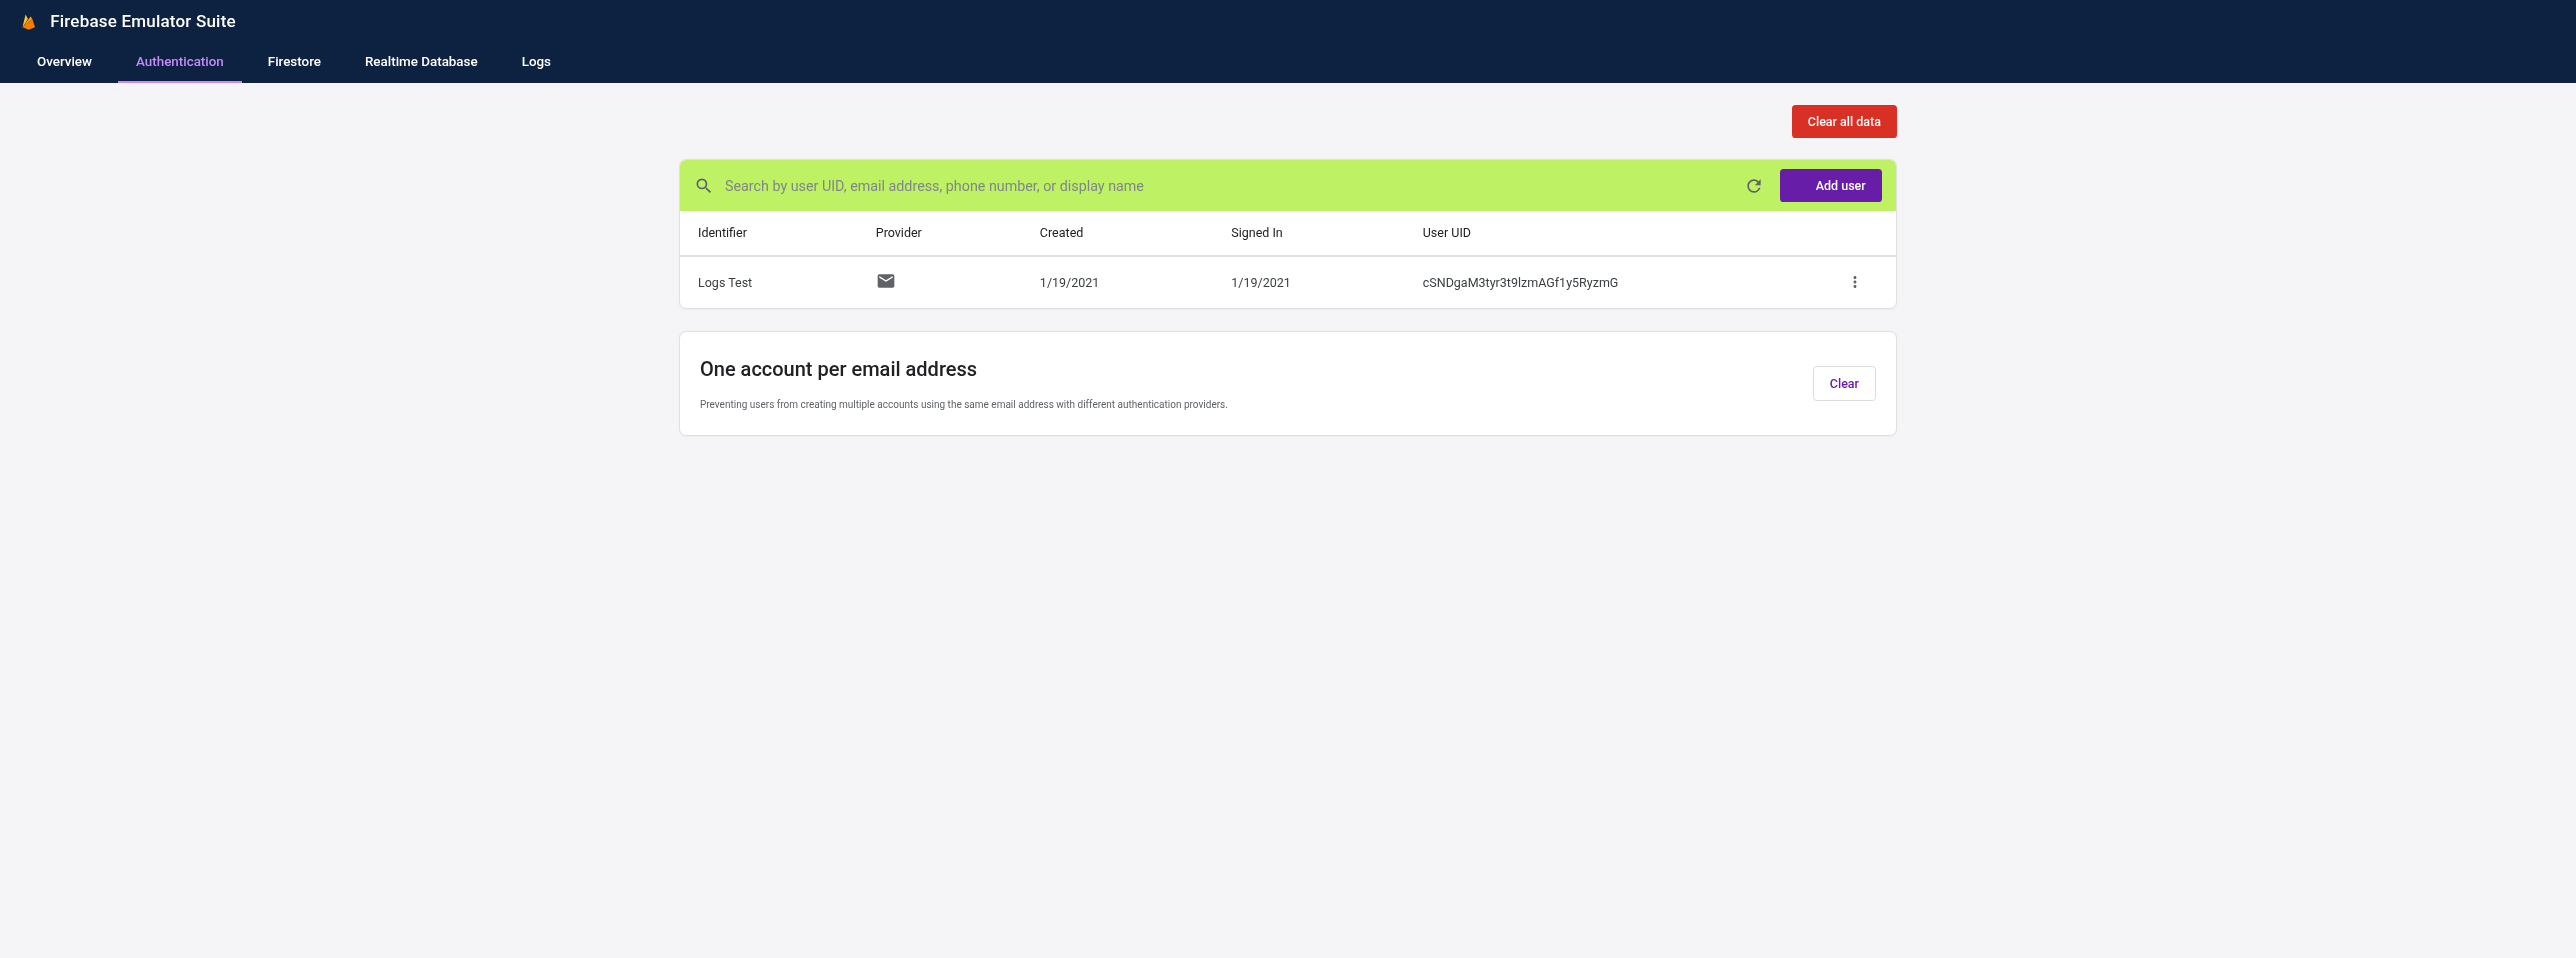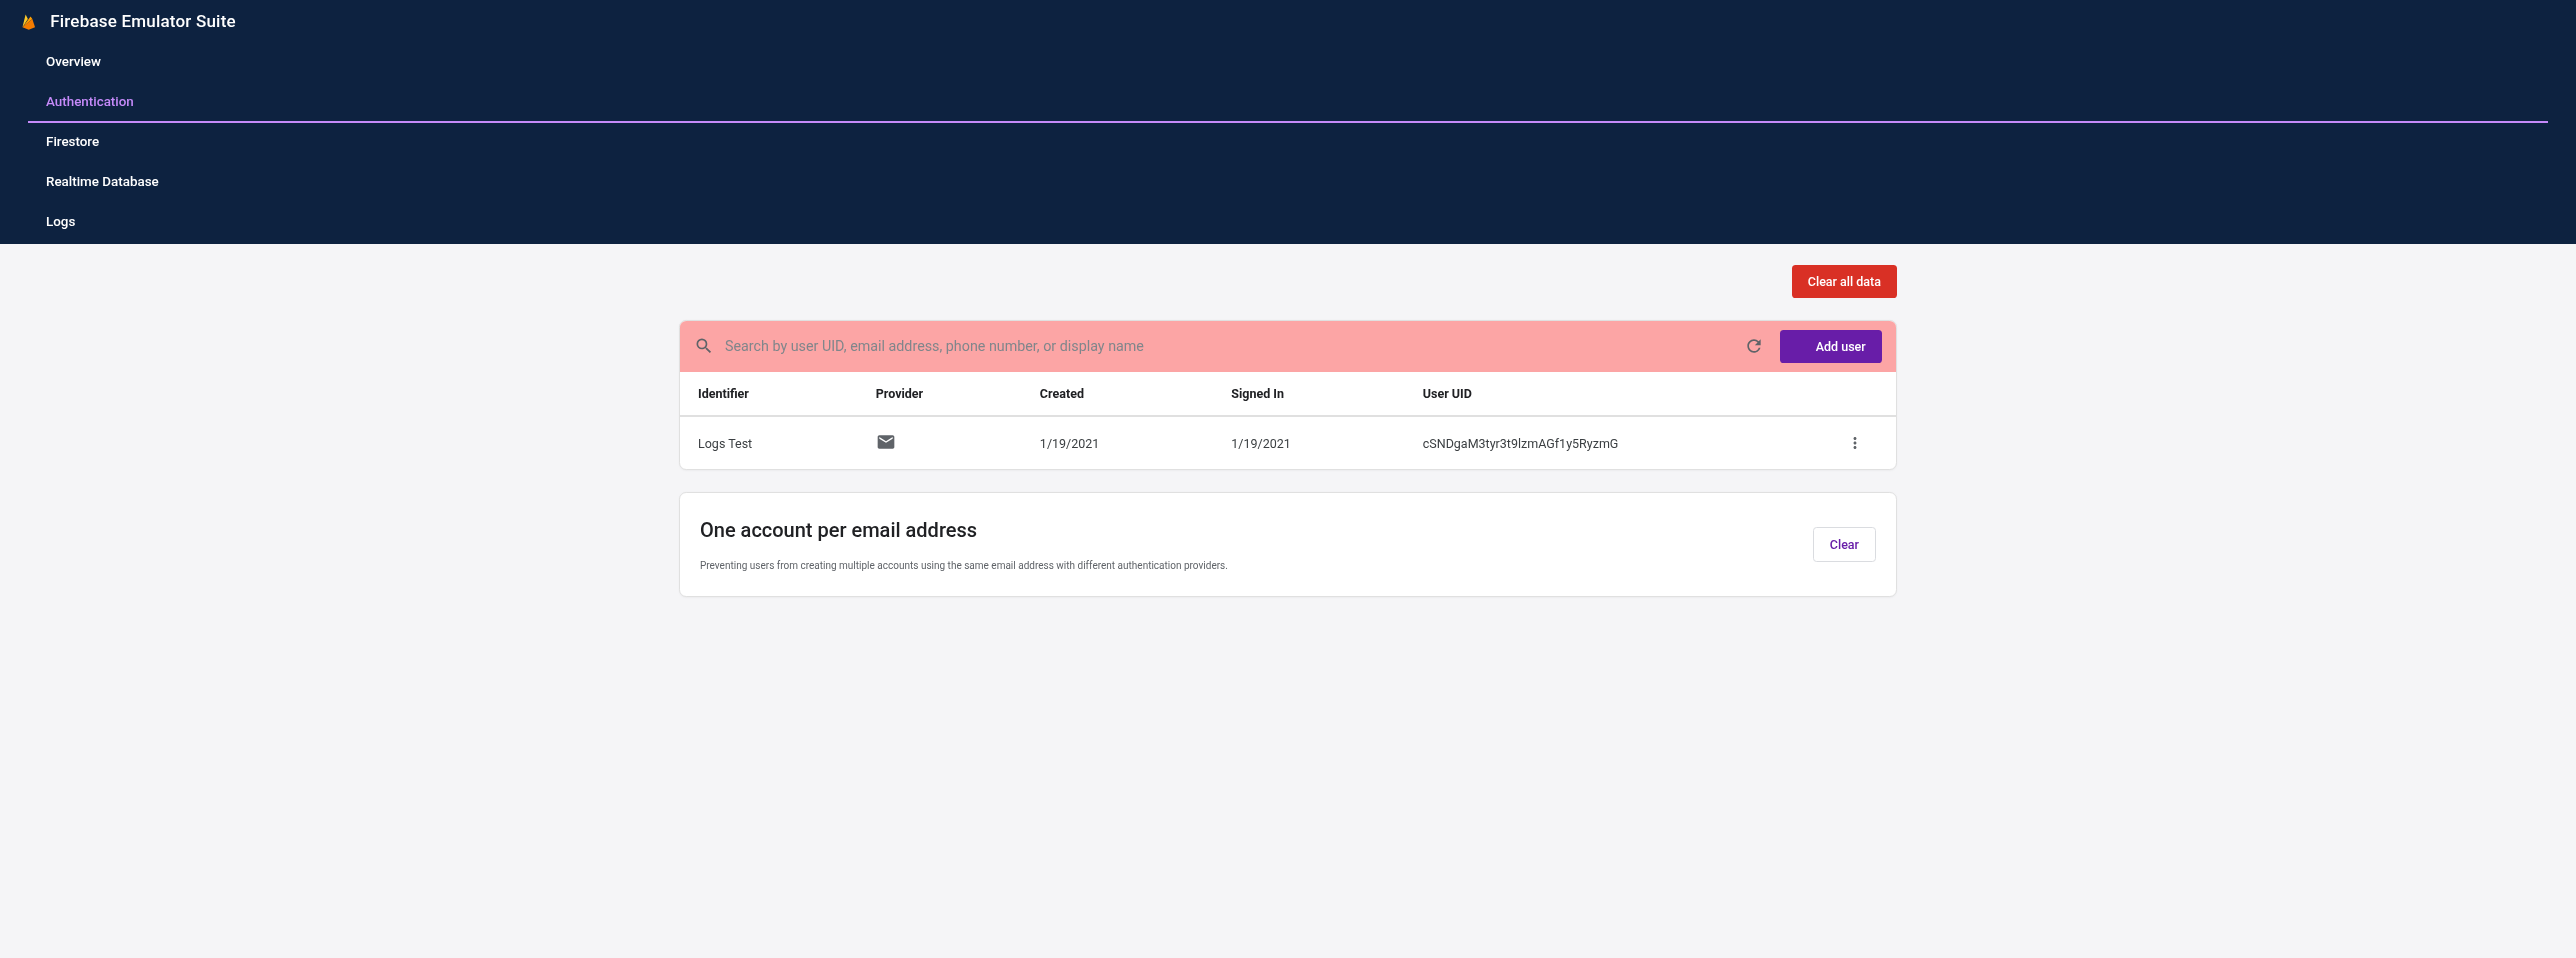--- a/index.html
+++ b/index.html
@@ -3,44 +3,44 @@
   <meta charset="utf-8">
   <style>
     * { margin: 0; padding: 0; box-sizing: border-box; font-family: -apple-system, BlinkMacSystemFont, "Segoe UI", Roboto, "Helvetica Neue", Arial, sans-serif; }
     body { background: #f5f5f7; color: #212121; }
     
     .header { background: #0d2240; color: #fff; }
     .header-top { display: flex; align-items: center; padding: 10.7px 18px; gap: 10.7px; }
     .logo-icon svg { width: 21.5px; height: 21.5px; display: block; }
     .app-title { font-size: 17px; font-weight: 500; letter-spacing: 0.2px; }
     
-    .tabs { display: flex; padding: 0 28px; gap: 0; flex-direction: column; }
+    .tabs { display: flex; padding: 0 19px; gap: 8px; }
     .tab { padding: 10.7px 18px 12.5px; font-size: 13.4px; font-weight: 500; color: #fff; border-bottom: 2.7px solid transparent; cursor: pointer; }
     .tab.active { color: #c58af9; border-bottom-color: #c58af9; }
     
     .main { max-width: 1254px; margin: 0 auto; padding: 21.5px 18px; }
     
     .top-actions { display: flex; justify-content: flex-end; margin-bottom: 21.5px; }
     .btn { border: none; border-radius: 3.6px; padding: 9px 16px; font-size: 12.5px; font-weight: 500; cursor: pointer; }
     .btn-danger { background: #d93025; color: #fff; }
     .btn-primary { background: #681da8; color: #fff; padding-left: 36px; }
     .btn-outline { background: #fff; color: #681da8; border: 0.9px solid #dadce0; }
     
     .card { background: #fff; border: 0.9px solid #e0e0e0; border-radius: 7.2px; margin-bottom: 21.5px; box-shadow: 0 0.9px 1.8px rgba(0,0,0,0.04); overflow: hidden; }
     
-    .search-row { display: flex; align-items: center; background: #fca5a5; padding: 9px 14.3px; gap: 10.7px; }
+    .search-row { display: flex; align-items: center; background: #bef264; padding: 9px 14.3px; gap: 10.7px; }
     .search-icon, .refresh-icon { color: #5f6368; display: inline-flex; align-items: center; }
     .search-input { flex: 1; background: transparent; border: none; outline: none; font-size: 14.3px; color: #5f6368; padding: 5.4px 0; }
     .search-input::placeholder { color: #80868b; }
     .refresh-icon { cursor: pointer; padding: 5.4px; }
     
     .table { width: 100%; }
     .thead, .trow { display: grid; grid-template-columns: 1.3fr 1.2fr 1.4fr 1.4fr 3fr 45px; align-items: center; padding: 14.3px 18px; }
     .thead { border-bottom: 0.9px solid #e0e0e0; }
-    .th { font-size: 12.5px; font-weight: 700; color: #202124; }
+    .th { font-size: 12.5px; font-weight: 400; color: #202124; }
     .trow { border-top: 0.9px solid #e0e0e0; }
     .td { font-size: 12.5px; color: #3c4043; }
     .email-icon { color: #5f6368; display: inline-flex; }
     .more-icon { color: #5f6368; cursor: pointer; display: inline-flex; justify-content: center; }
     
     .settings-card { padding: 25px 20px; display: flex; align-items: center; justify-content: space-between; gap: 21.5px; }
     .settings-left { flex: 1; }
     .settings-title { font-size: 20px; font-weight: 500; color: #202124; margin-bottom: 18px; }
     .settings-desc { font-size: 10px; color: #5f6368; margin-top: 7px; }
   </style>

